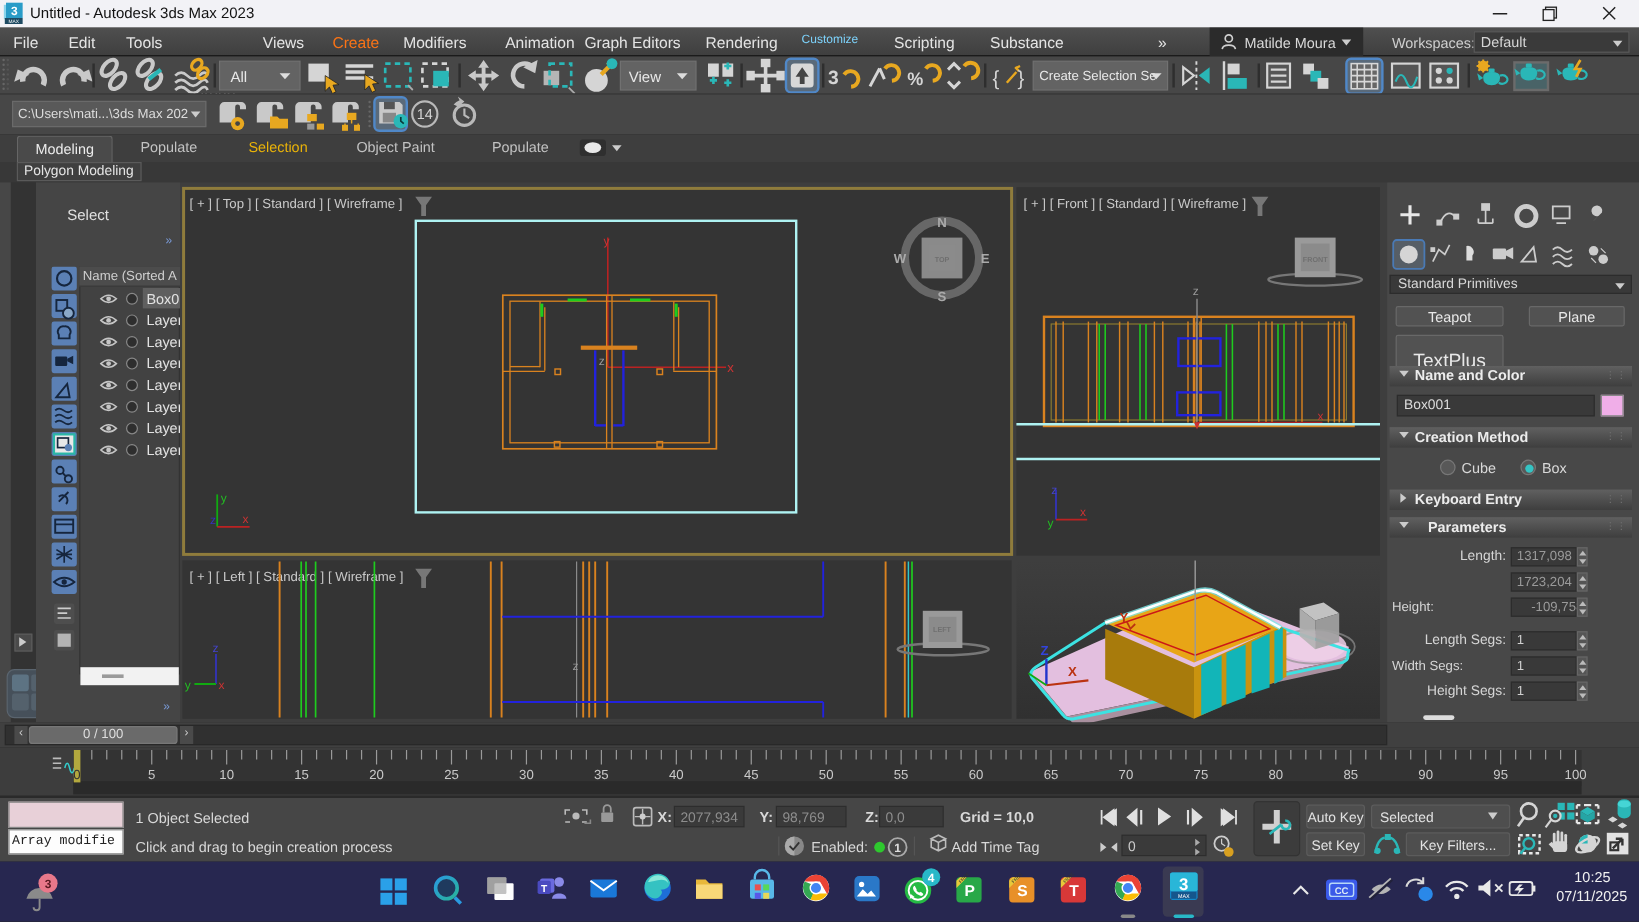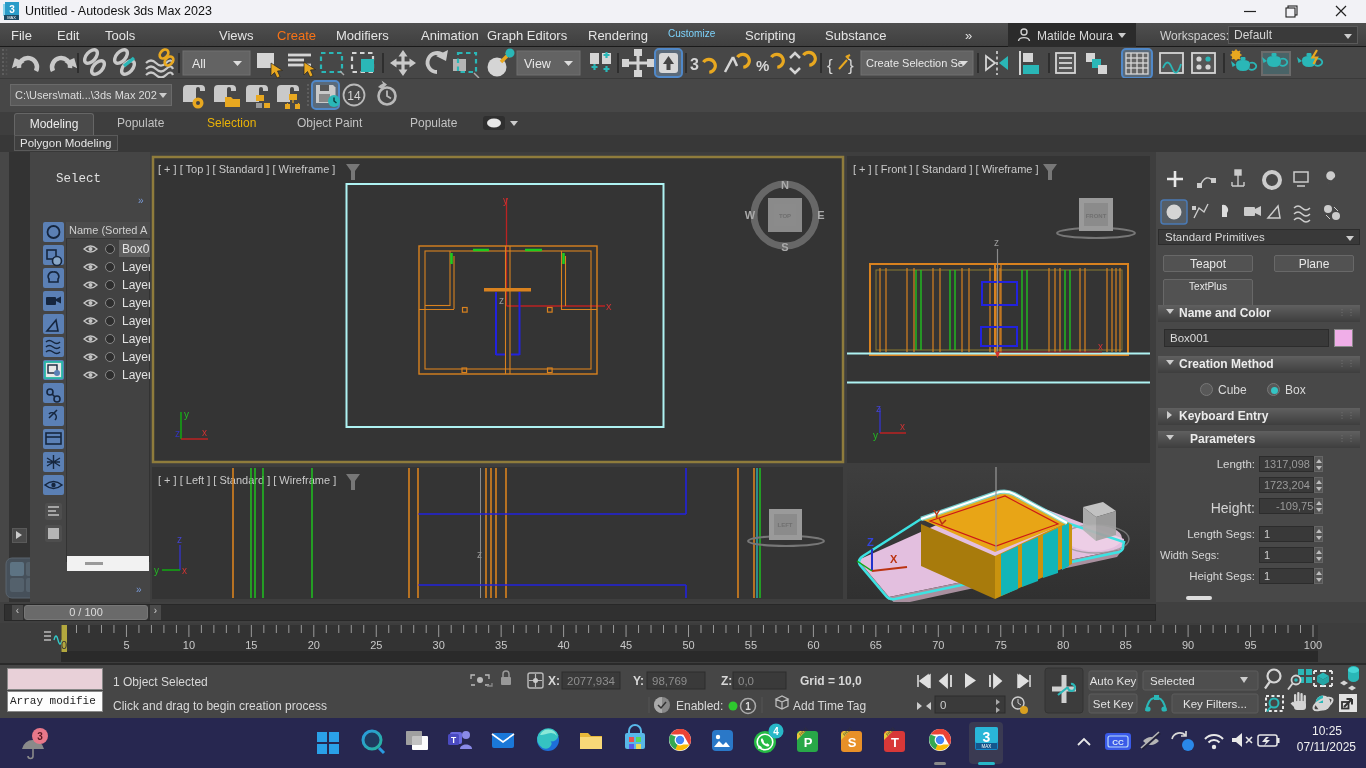--- a/index.html
+++ b/index.html
@@ -318,21 +318,21 @@
 <div class="abs" style="left:16px;top:531px;width:0;height:0;border-top:4px solid transparent;border-bottom:4px solid transparent;border-left:6px solid #ccc;"></div>
 <svg class="abs" style="left:4px;top:556px" width="42" height="44" viewBox="0 0 42 44">
   <rect x="2" y="2" width="38" height="40" rx="6" fill="#46505a" stroke="#5a646e" stroke-width="1"></rect>
   <rect x="6" y="6" width="14" height="14" rx="2" fill="#5d7383"></rect>
   <rect x="22" y="6" width="14" height="14" rx="2" fill="#54616c"></rect>
   <rect x="6" y="22" width="14" height="14" rx="2" fill="#54616c"></rect>
   <rect x="22" y="22" width="14" height="14" rx="2" fill="#54616c"></rect>
 </svg>
 
 <div class="abs" style="left:30px;top:152px;width:120px;height:450px;background:#454545;"></div>
-<div class="abs txt" style="left:56px;top:172px;font-size:12.5px;color:#e0e0e0;font-family:Liberation Mono, monospace;">Select</div>
+<div class="abs txt" style="left:56px;top:172px;font-size:12.5px;color:#e0e0e0;">Select</div>
 <div class="abs" style="left:138px;top:195px;color:#7a9bd8;font-size:10px;">»</div>
 <svg class="abs" id="sceneicons" style="left:42px;top:222px" width="26" height="330" viewBox="0 0 26 330">
       <rect x="1" y="0" width="21" height="20" rx="2" fill="#5b80b5"></rect>
       <rect x="1" y="23" width="21" height="20" rx="2" fill="#5b80b5"></rect>
       <rect x="1" y="46" width="21" height="20" rx="2" fill="#5b80b5"></rect>
       <rect x="1" y="69" width="21" height="20" rx="2" fill="#5b80b5"></rect>
       <rect x="1" y="92" width="21" height="20" rx="2" fill="#5b80b5"></rect>
       <rect x="1" y="115" width="21" height="20" rx="2" fill="#5b80b5"></rect>
       <rect x="1" y="138" width="21" height="20" rx="2" fill="#5b80b5"></rect>
       <rect x="1" y="161" width="21" height="20" rx="2" fill="#5b80b5"></rect>
@@ -673,21 +673,21 @@
         <circle cx="172" cy="57" r="4"></circle>
         <circle cx="180" cy="64" r="4"></circle>
         <path d="M170 63 l4 4 M178 55 l4 4" stroke="#ccc"></path>
       </g>
     </svg>
 <div class="abs" style="left:1158px;top:229px;width:202px;height:16px;background:#393939;border:1px solid #2c2c2c;color:#d8d8d8;font-size:11.5px;padding:1px 6px;">Standard Primitives
   <span style="position:absolute;right:5px;top:6px;width:0;height:0;border-left:4px solid transparent;border-right:4px solid transparent;border-top:5px solid #ccc;"></span>
 </div>
 <div class="abs" style="left:1163px;top:255px;width:90px;height:17px;background:#525252;border:1px solid #686868;border-radius:2px;color:#e8e8e8;font-size:12px;text-align:center;padding-top:1px;">Teapot</div>
 <div class="abs" style="left:1274px;top:255px;width:80px;height:17px;background:#525252;border:1px solid #686868;border-radius:2px;color:#e8e8e8;font-size:12px;text-align:center;padding-top:1px;">Plane</div>
-<div class="abs" style="left:1163px;top:279px;width:90px;height:32px;background:#525252;border:1px solid #686868;border-radius:2px;color:#e8e8e8;font-size:10px;text-align:center;padding-top:1px;">TextPlus</div>
+<div class="abs" style="left:1163px;top:279px;width:90px;height:32px;background:#525252;border:1px solid #686868;border-radius:2px;color:#e8e8e8;font-size:16px;text-align:center;padding-top:13px;">TextPlus</div>
 
 <div class="abs" style="left:1158px;top:305px;width:202px;height:17px;background:linear-gradient(#606060,#3e3e3e);">
   <span style="position:absolute;left:8px;top:4px;width:0;height:0;border-left:4px solid transparent;border-right:4px solid transparent;border-top:5px solid #ccc;"></span>
   <span style="position:absolute;left:21px;top:1px;color:#ececec;font-size:12px;font-weight:bold;">Name and Color</span>
   <span style="position:absolute;right:4px;top:3px;color:#777;font-size:8px;letter-spacing:1px;">⋮⋮</span>
 </div>
 <div class="abs" style="left:1164px;top:329px;width:165px;height:18px;background:#393939;border:1px solid #2c2c2c;color:#dcdcdc;font-size:11.5px;padding:2px 5px;">Box001</div>
 <div class="abs" style="left:1334px;top:329px;width:19px;height:18px;background:#f0aee8;border:1px solid #888;"></div>
 <div class="abs" style="left:1158px;top:356px;width:202px;height:17px;background:linear-gradient(#606060,#3e3e3e);">
   <span style="position:absolute;left:8px;top:4px;width:0;height:0;border-left:4px solid transparent;border-right:4px solid transparent;border-top:5px solid #ccc;"></span>
@@ -713,21 +713,21 @@
       <div class="abs" style="left:1160px;top:458px;width:95px;text-align:right;color:#d5d5d5;font-size:11.5px;">Length:</div>
       <div class="abs" style="left:1259px;top:456px;width:55px;height:16px;background:#393939;border:1px solid #2c2c2c;color:#9a9a9a;font-size:11px;padding:1px 4px;">1317,098</div>
       <div class="abs" style="left:1314px;top:456px;width:9px;height:16px;background:#555;border:1px solid #666;"></div>
       <div class="abs" style="left:1315.5px;top:459px;width:0;height:0;border-left:3px solid transparent;border-right:3px solid transparent;border-bottom:4px solid #bbb;"></div>
       <div class="abs" style="left:1315.5px;top:466px;width:0;height:0;border-left:3px solid transparent;border-right:3px solid transparent;border-top:4px solid #bbb;"></div>
       <div class="abs" style="left:1212px;top:479px;width:95px;text-align:right;color:#d5d5d5;font-size:11.5px;">Width:</div>
       <div class="abs" style="left:1259px;top:477px;width:55px;height:16px;background:#393939;border:1px solid #2c2c2c;color:#9a9a9a;font-size:11px;padding:1px 4px;">1723,204</div>
       <div class="abs" style="left:1314px;top:477px;width:9px;height:16px;background:#555;border:1px solid #666;"></div>
       <div class="abs" style="left:1315.5px;top:480px;width:0;height:0;border-left:3px solid transparent;border-right:3px solid transparent;border-bottom:4px solid #bbb;"></div>
       <div class="abs" style="left:1315.5px;top:487px;width:0;height:0;border-left:3px solid transparent;border-right:3px solid transparent;border-top:4px solid #bbb;"></div>
-      <div class="abs" style="left:1160px;top:500px;width:95px;text-align:right;color:#d5d5d5;font-size:14px;">Height:</div>
+      <div class="abs" style="left:1160px;top:500px;width:95px;text-align:left;color:#d5d5d5;font-size:11px;">Height:</div>
       <div class="abs" style="left:1259px;top:498px;width:55px;height:16px;background:#393939;border:1px solid #2c2c2c;color:#9a9a9a;font-size:11px;padding:1px 16px;">-109,758</div>
       <div class="abs" style="left:1314px;top:498px;width:9px;height:16px;background:#555;border:1px solid #666;"></div>
       <div class="abs" style="left:1315.5px;top:501px;width:0;height:0;border-left:3px solid transparent;border-right:3px solid transparent;border-bottom:4px solid #bbb;"></div>
       <div class="abs" style="left:1315.5px;top:508px;width:0;height:0;border-left:3px solid transparent;border-right:3px solid transparent;border-top:4px solid #bbb;"></div>
       <div class="abs" style="left:1160px;top:528px;width:95px;text-align:right;color:#d5d5d5;font-size:11.5px;">Length Segs:</div>
       <div class="abs" style="left:1259px;top:526px;width:55px;height:16px;background:#393939;border:1px solid #2c2c2c;color:#cfcfcf;font-size:11px;padding:1px 4px;">1</div>
       <div class="abs" style="left:1314px;top:526px;width:9px;height:16px;background:#555;border:1px solid #666;"></div>
       <div class="abs" style="left:1315.5px;top:529px;width:0;height:0;border-left:3px solid transparent;border-right:3px solid transparent;border-bottom:4px solid #bbb;"></div>
       <div class="abs" style="left:1315.5px;top:536px;width:0;height:0;border-left:3px solid transparent;border-right:3px solid transparent;border-top:4px solid #bbb;"></div>
       <div class="abs" style="left:1160px;top:549px;width:95px;text-align:left;color:#d5d5d5;font-size:11px;">Width Segs:</div>

